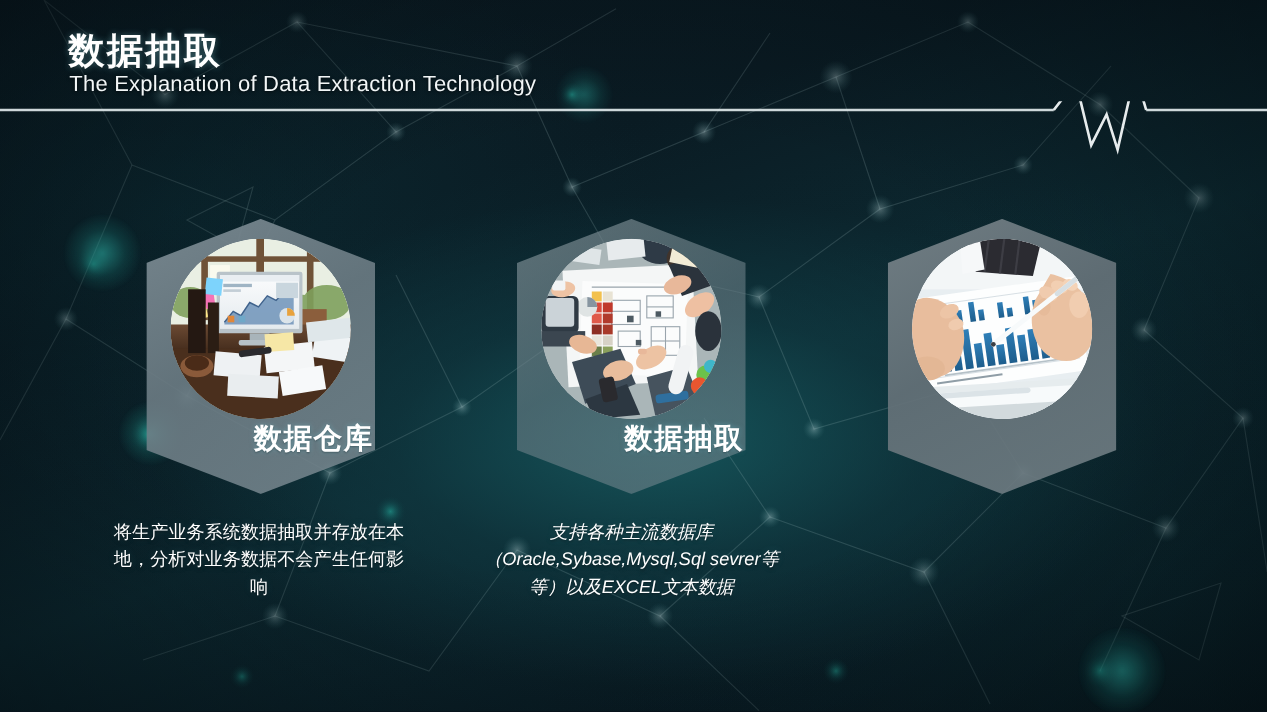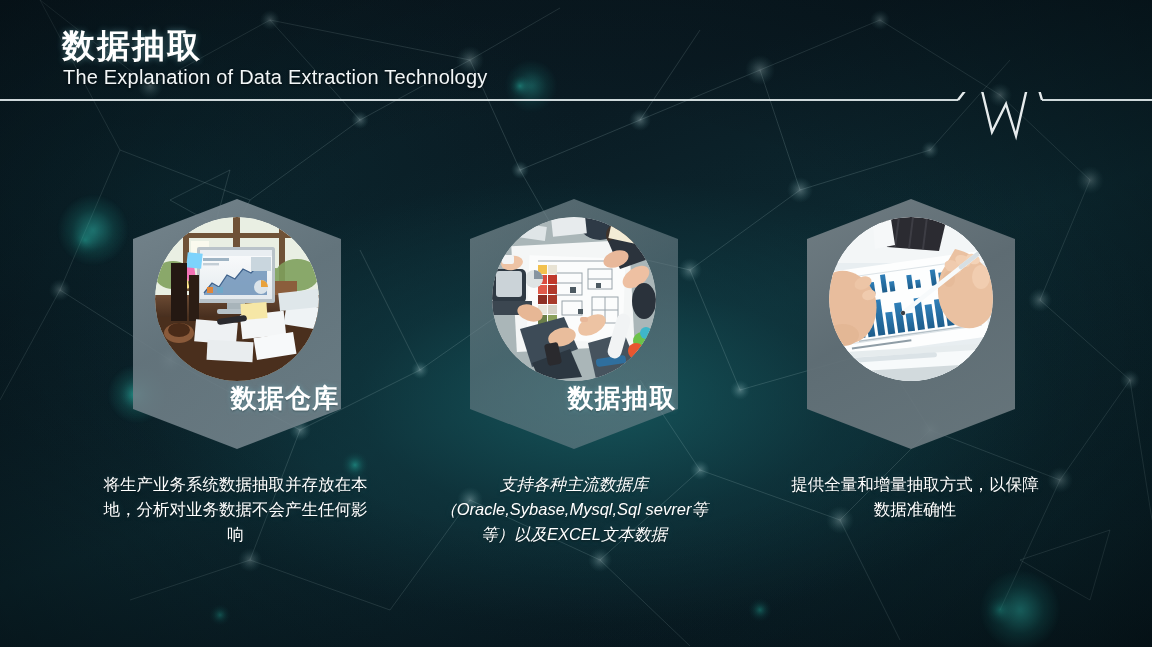--- a/index.html
+++ b/index.html
@@ -514,15 +514,14 @@
           <circle cx="74" cy="96" r="2.2" fill="#3a3f45"></circle>
 
           <path d="M0 136 L164 126 L164 164 L0 164 Z" fill="#e6ecee"></path>
           <path d="M0 142 L164 132 L164 150 L0 158 Z" fill="#f7fafb"></path>
           <rect x="22" y="138" width="86" height="5" rx="2.5" fill="#dbe3e7" transform="rotate(-4 65 140)"></rect>
           <path d="M0 156 L164 146 L164 164 L0 164 Z" fill="#d2dadd"></path>
         </g>
       </svg>
     </div>
   </div>
-  <div class="desc" style="left:790px;top:472px;width:250px;">提供全量和增量抽取方式，以保障数据准确性</div>
 
 </div>
 
 </body></html>

